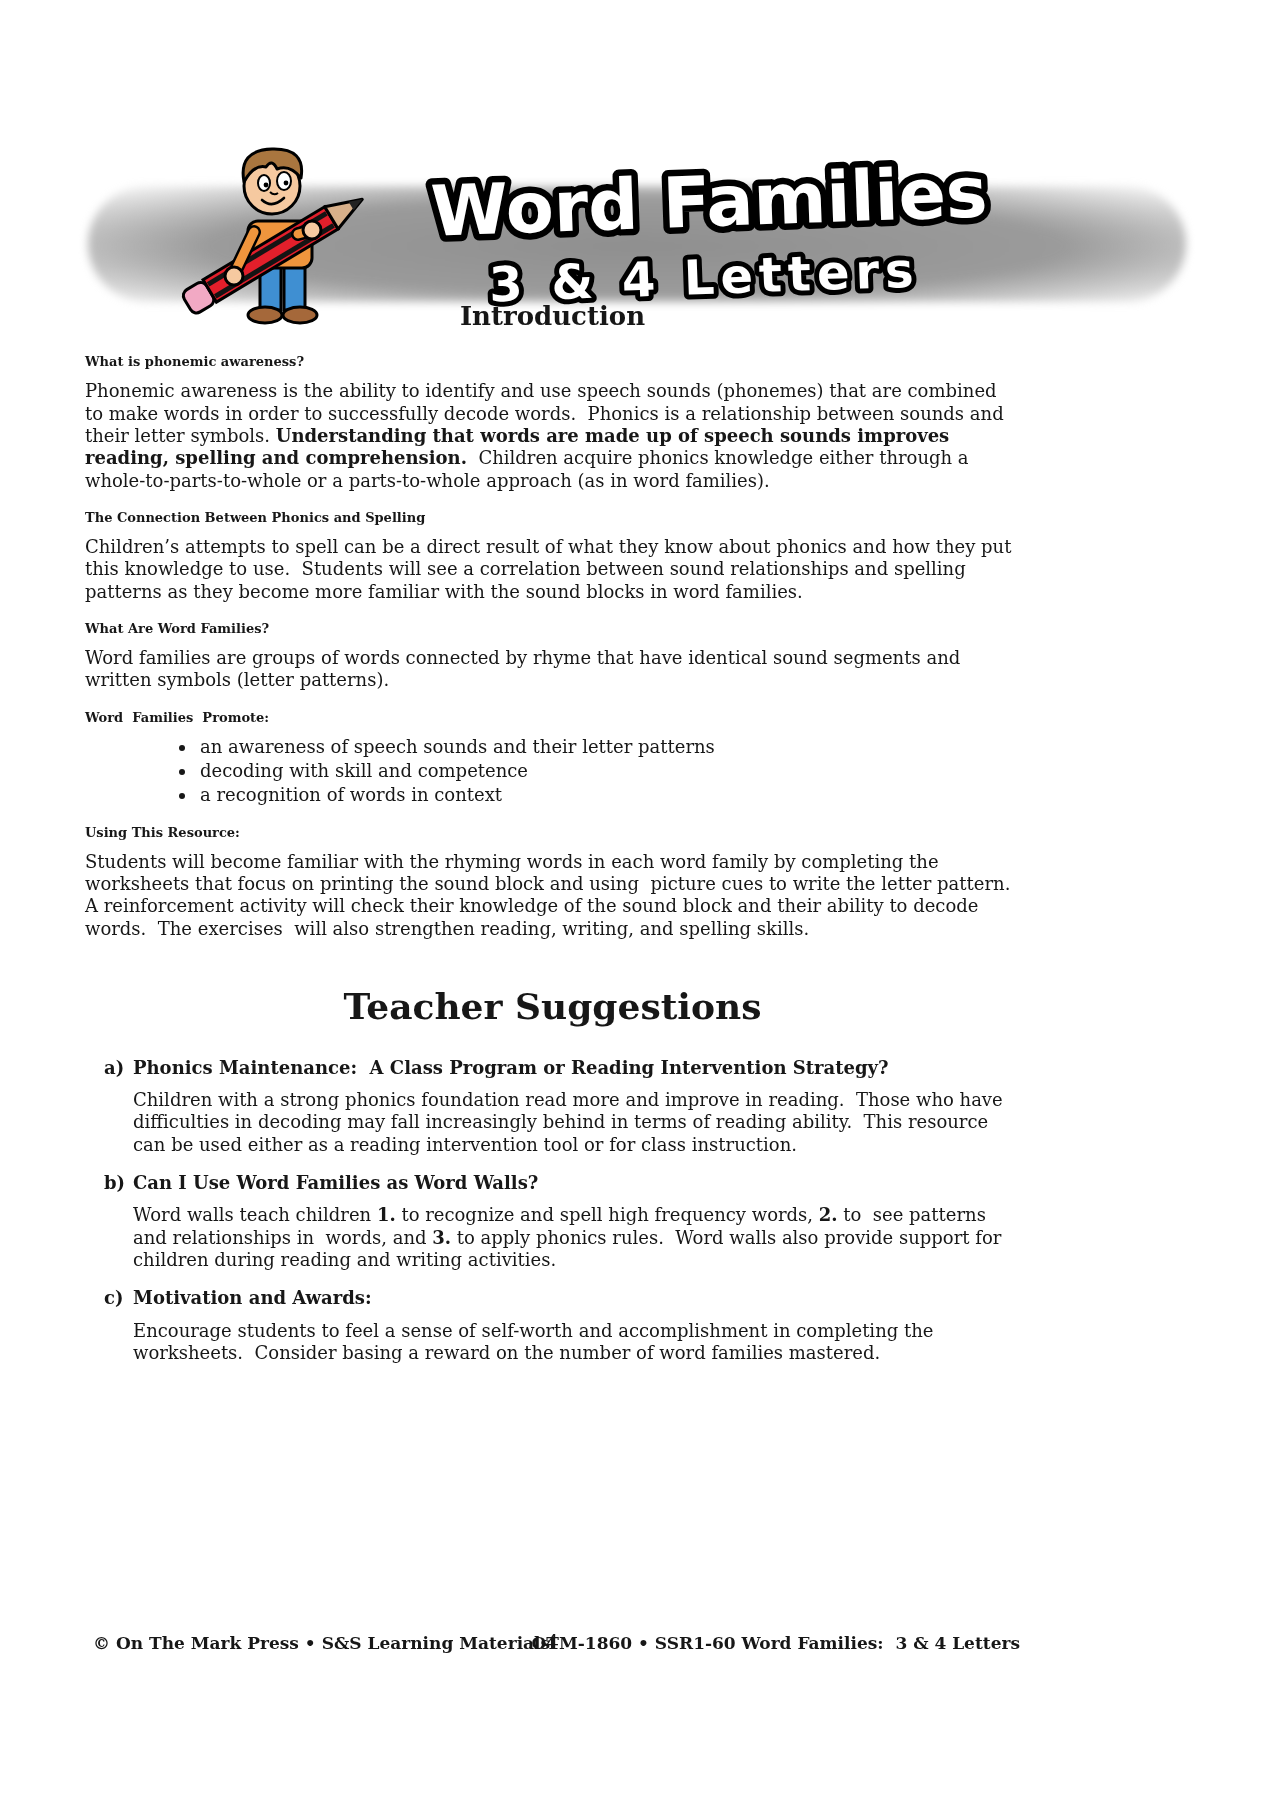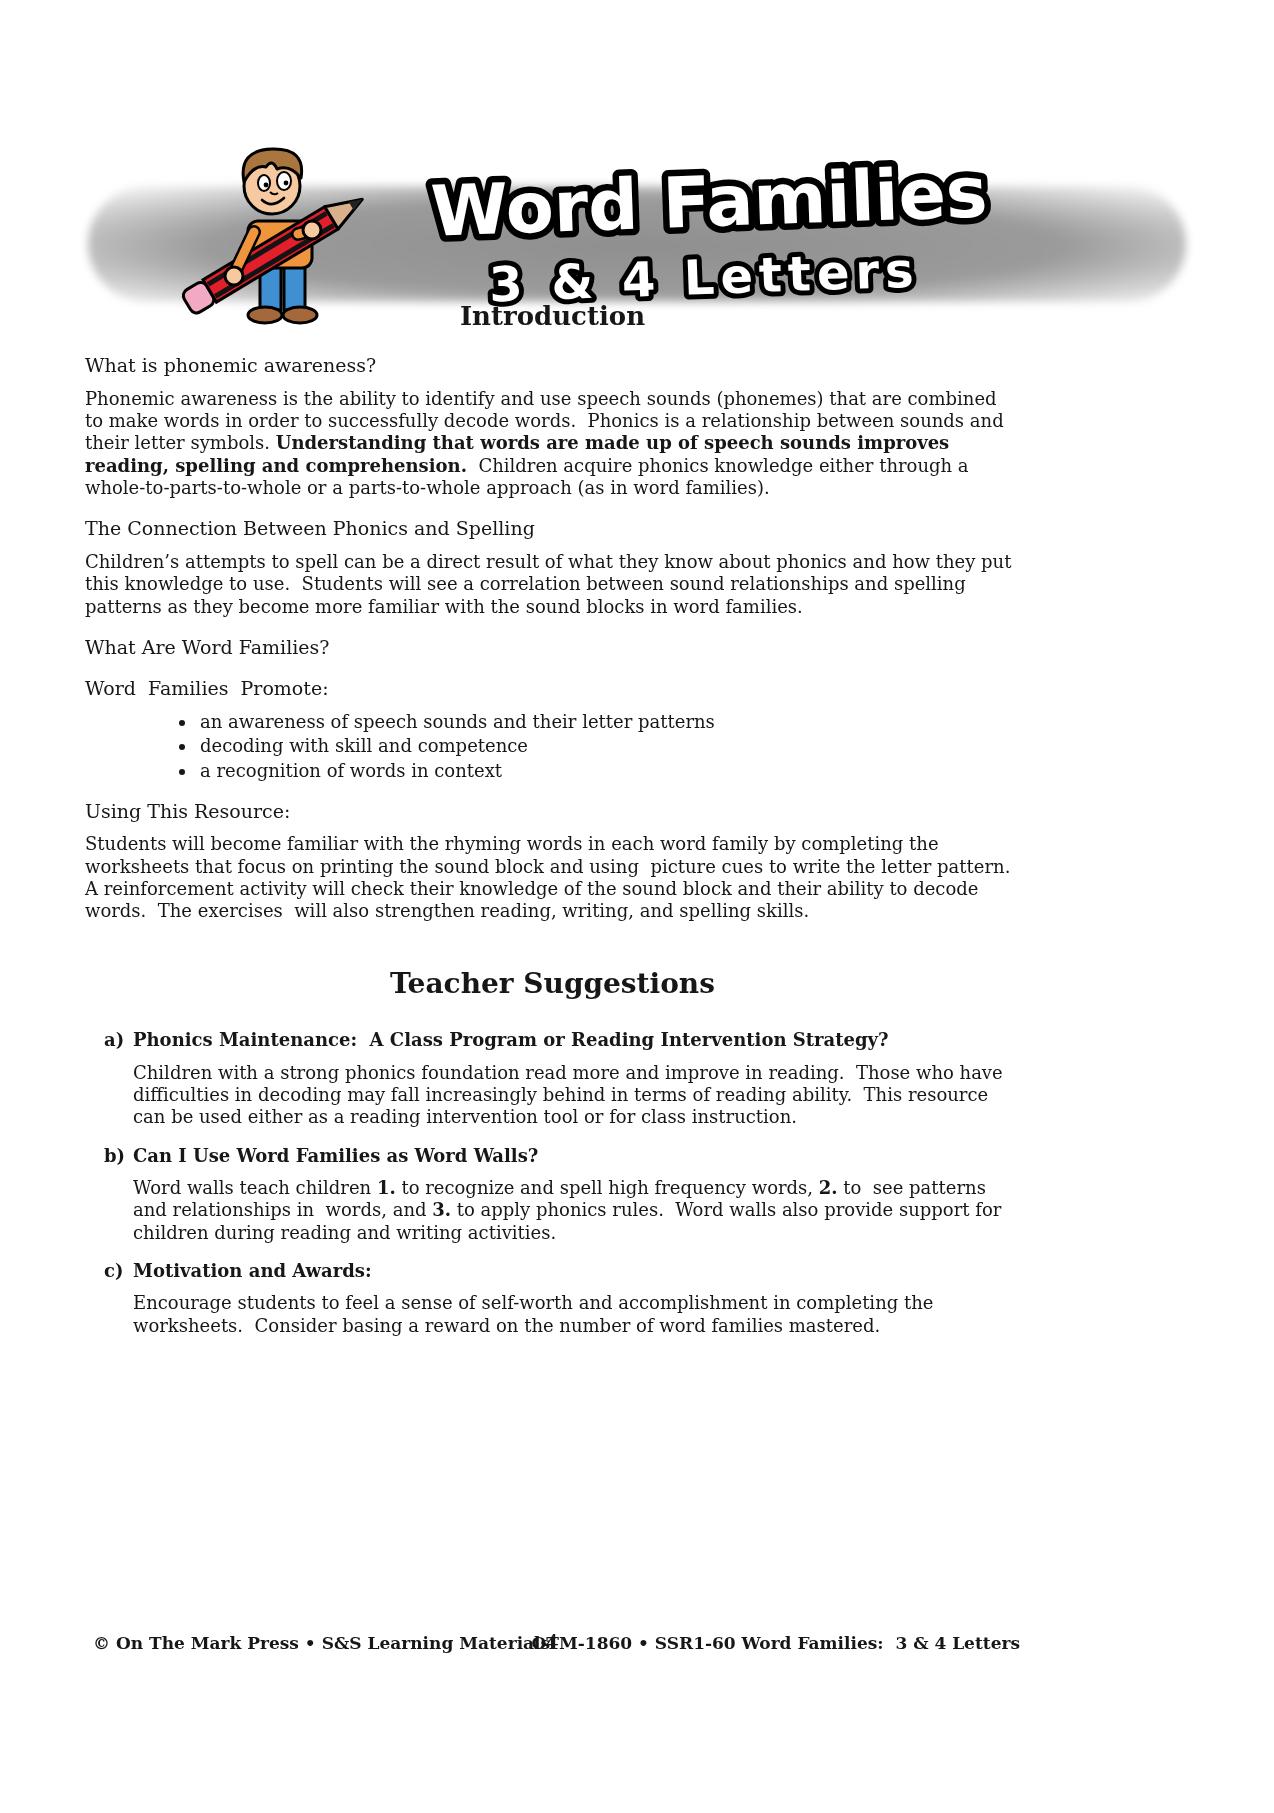--- a/index.html
+++ b/index.html
@@ -15,28 +15,28 @@
   }
   .title-svg{position:absolute;left:320px;top:148px;width:760px;height:165px;}
   .title-svg text{
     font-family:"DejaVu Sans", sans-serif;font-weight:bold;
     fill:#ffffff;stroke:#000000;paint-order:stroke;stroke-linejoin:round;
   }
   .kid-svg{position:absolute;left:180px;top:134px;width:218px;height:196px;}
   
   .c{position:relative;width:935px;margin-left:85px;padding-top:300px;font-size:18px;line-height:1.24;}
   .h-intro{font-size:26px;font-weight:bold;text-align:center;margin:0 0 22px 0;}
-  .h2{font-size:19px;font-weight:normal;margin:18px 0 10px 0;white-space:pre-wrap;}
+  .h2{font-size:13px;font-weight:bold;margin:18px 0 10px 0;white-space:pre-wrap;}
   .c p{margin:0 0 13px 0;white-space:pre-wrap;}
   ul.promote{list-style:none;margin:2px 0 16px 88px;padding:0;}
   ul.promote li{position:relative;padding-left:27px;margin:2px 0;white-space:pre-wrap;}
   ul.promote li::before{
     content:"";position:absolute;left:6px;top:9px;width:6px;height:6px;border-radius:50%;background:#171717;
   }
-  .h-teacher{font-size:28px;font-weight:bold;text-align:center;margin:44px 0 28px 0;}
+  .h-teacher{font-size:36px;font-weight:bold;text-align:center;margin:44px 0 28px 0;}
   .ti{display:flex;margin:16px 0 10px 0;}
   .tl{width:29px;margin-left:19px;font-weight:bold;flex:none;}
   .th{font-weight:bold;white-space:pre-wrap;}
   .tp{margin-left:48px !important;}
   
   .footer{position:absolute;left:85px;top:1630px;width:935px;height:30px;font-weight:bold;font-size:17px;}
   .footer-left{position:absolute;left:8px;top:3px;}
   .footer-right{position:absolute;right:0;top:3px;white-space:pre-wrap;}
   .footer-page{position:absolute;left:0;width:100%;text-align:center;top:0;font-size:20px;font-weight:normal;}
 </style>
@@ -92,20 +92,21 @@
 
     <div class="h-intro">Introduction</div>
 
     <div class="h2">What is phonemic awareness?</div>
     <p><span>Phonemic awareness is the ability to identify and use speech sounds (phonemes) that are combined to make words in order to successfully decode words.  Phonics is a relationship between sounds and their letter symbols. </span><b>Understanding that words are made up of speech sounds improves  reading, spelling and comprehension.</b><span>  Children acquire phonics knowledge either through a whole-to-parts-to-whole or a parts-to-whole approach (as in word families).</span></p>
 
     <div class="h2">The Connection Between Phonics and Spelling</div>
     <p>Children’s attempts to spell can be a direct result of what they know about phonics and how they put this knowledge to use.  Students will see a correlation between sound relationships and spelling patterns as they become more familiar with the sound blocks in word families.</p>
 
     <div class="h2">What Are Word Families?</div>
+    <p>Word families are groups of words connected by rhyme that have identical sound segments and written symbols (letter patterns).</p>
 
     <div class="h2">Word  Families  Promote:</div>
     <ul class="promote">
       <li>an awareness of speech sounds and their letter patterns</li>
       <li>decoding with skill and competence</li>
       <li>a recognition of words in context</li>
     </ul>
 
     <div class="h2">Using This Resource:</div>
     <p>Students will become familiar with the rhyming words in each word family by completing the worksheets that focus on printing the sound block and using  picture cues to write the letter pattern.  A reinforcement activity will check their knowledge of the sound block and their ability to decode words.  The exercises  will also strengthen reading, writing, and spelling skills.</p>

